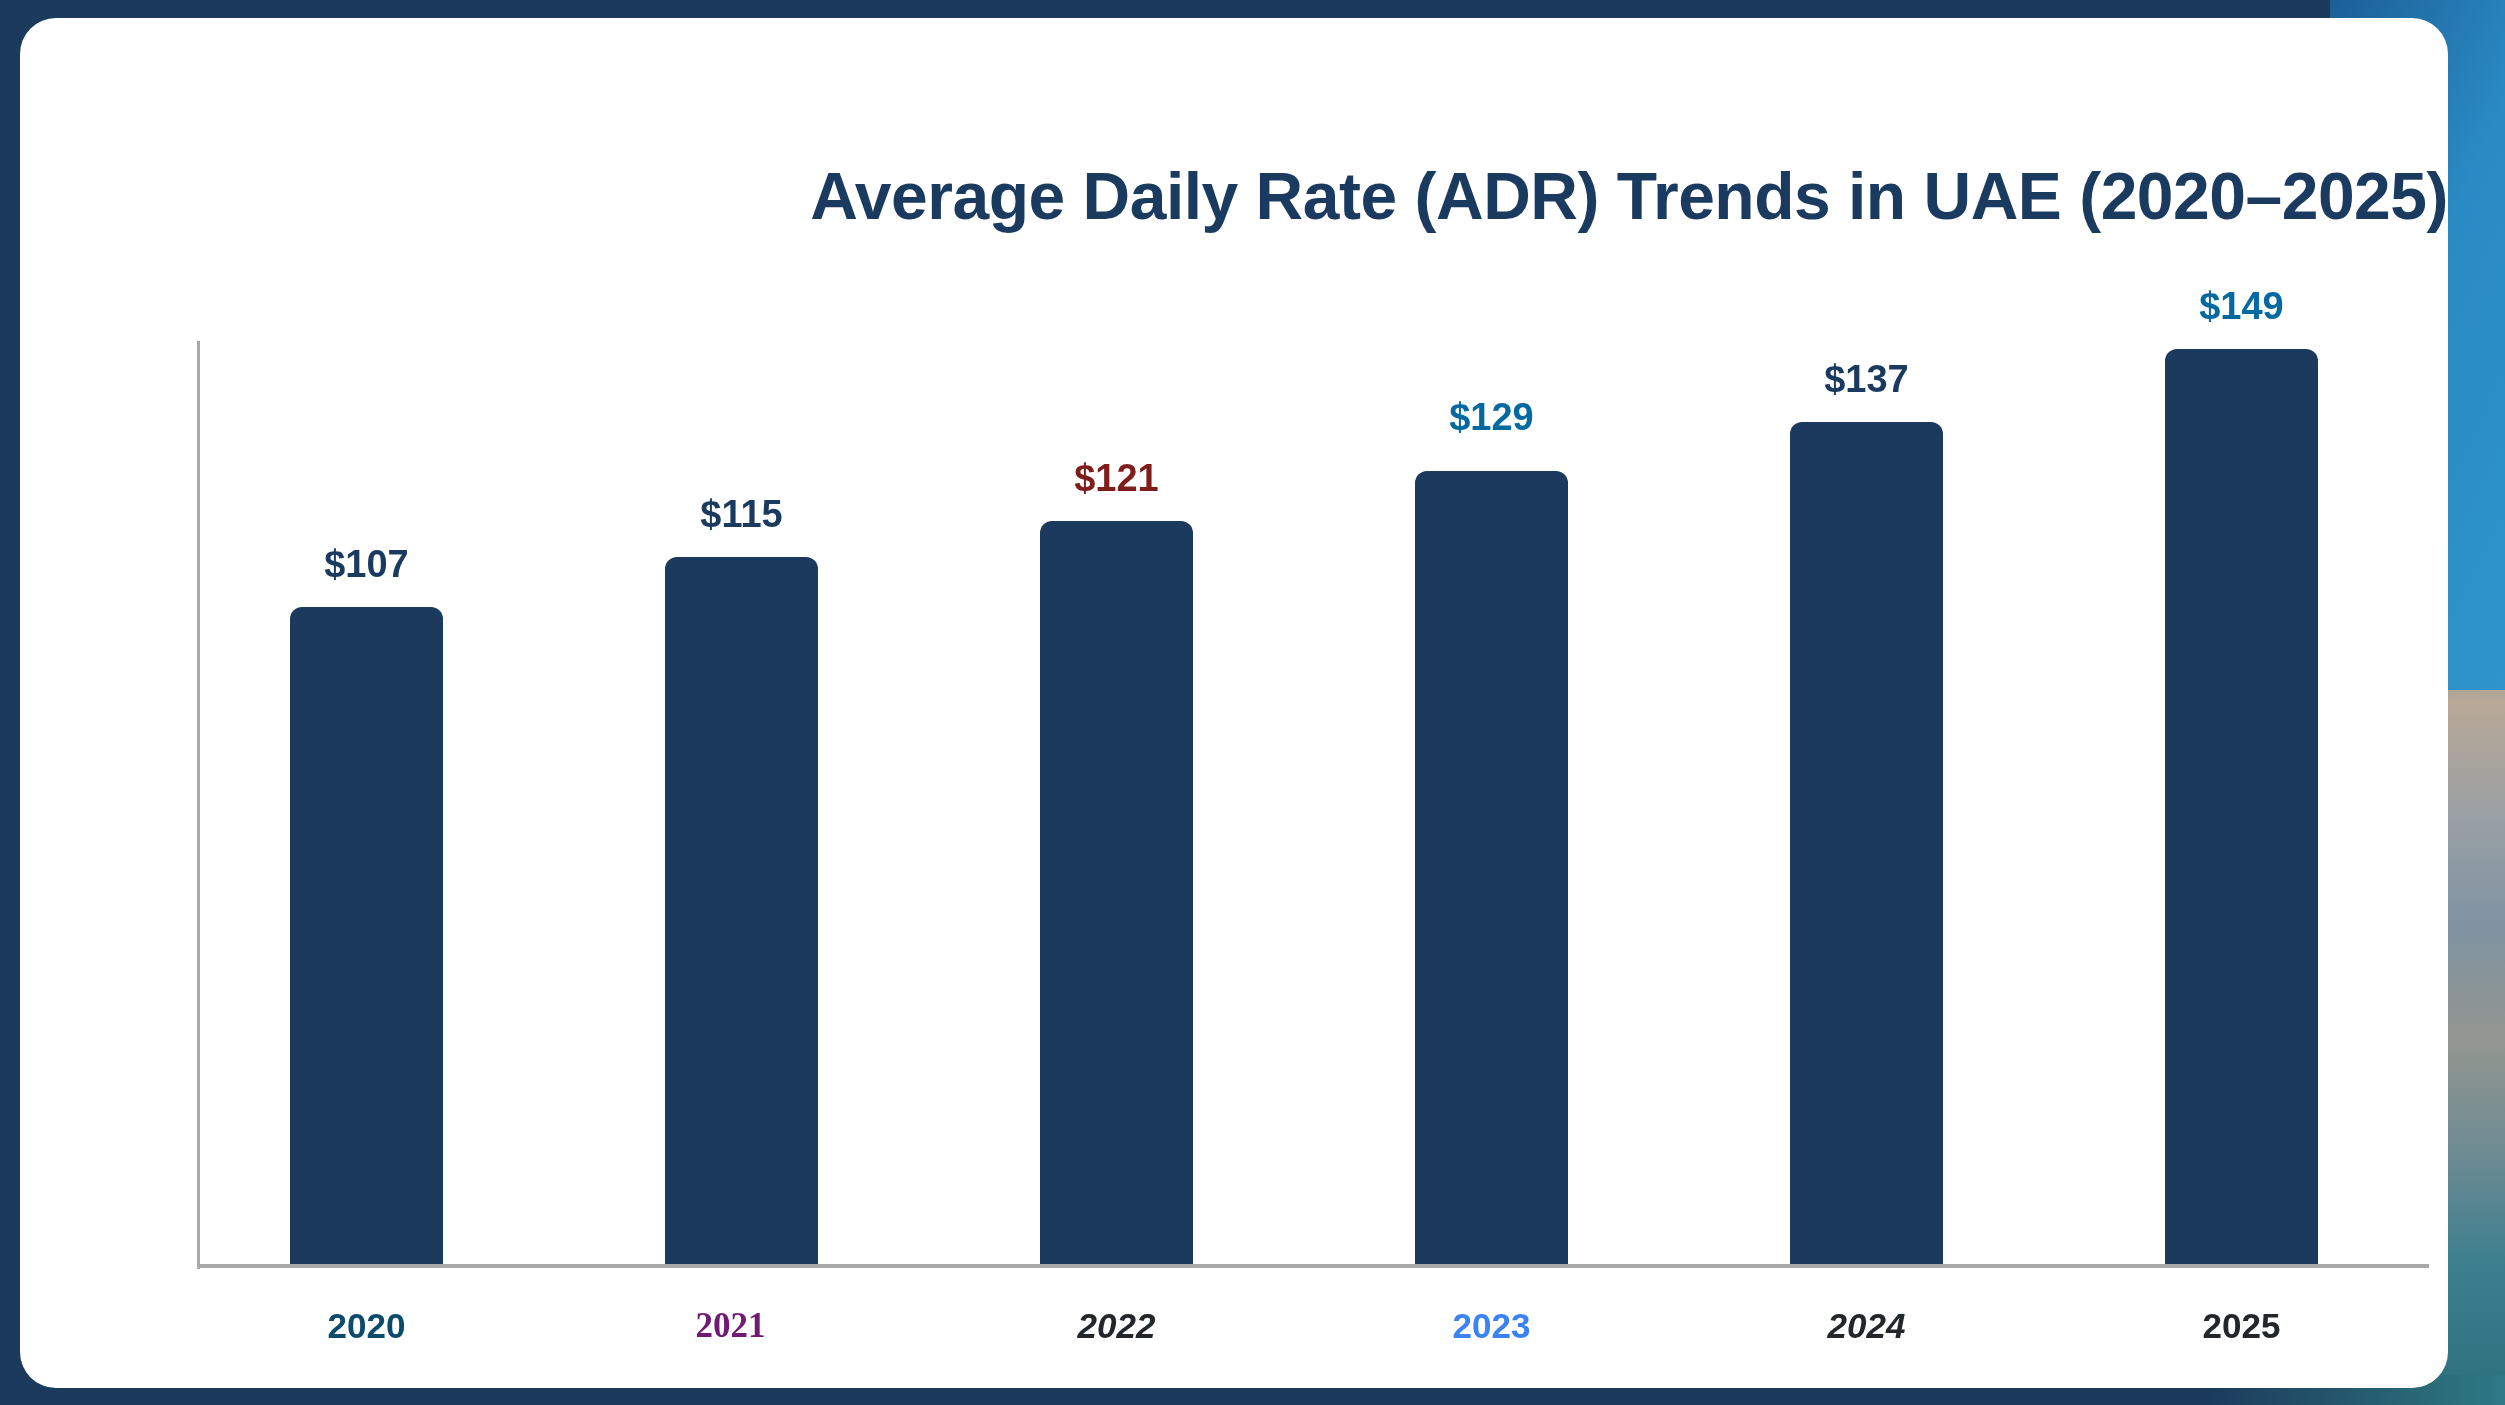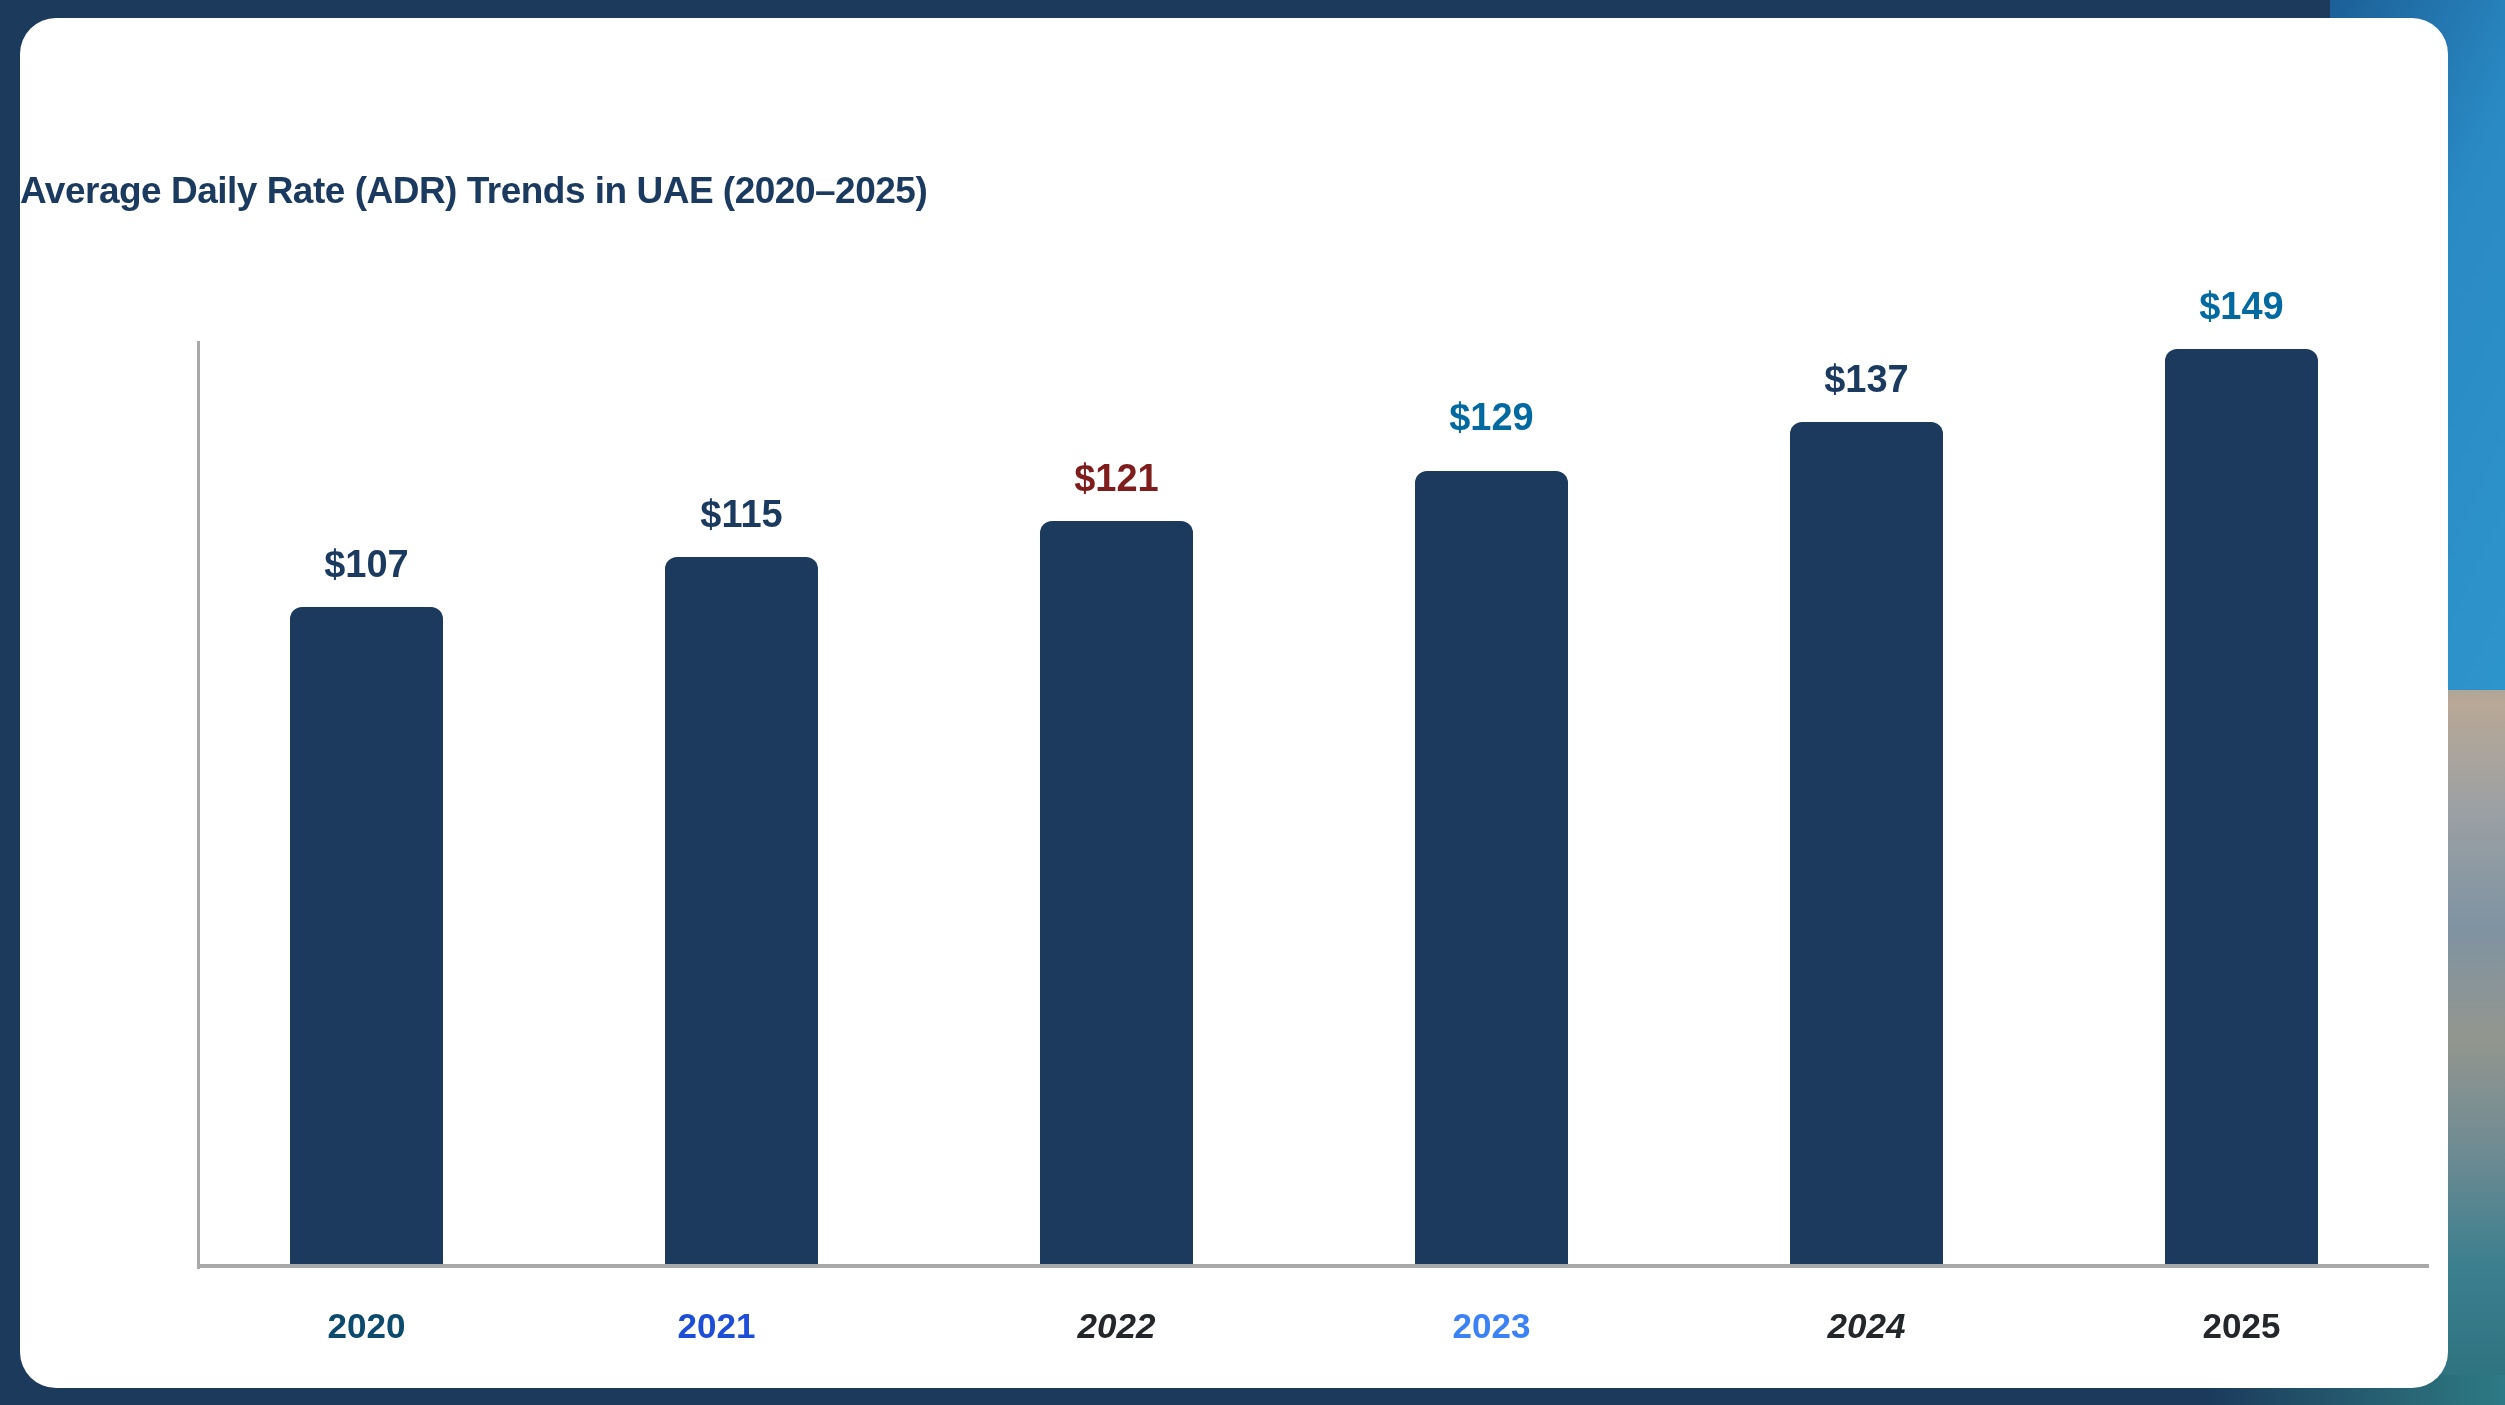--- a/index.html
+++ b/index.html
@@ -60,23 +60,23 @@
     left:20px; top:18px;
     width:2428px; height:1370px;
     background:#ffffff;
     border-radius:36px;
     z-index:5;
     overflow:hidden;
   }
 
   #chart-title {
     position:absolute;
-    left:0; right:0; top:152px;
-    text-align:left;
-    font-size:37px;
+    left:0; right:0; top:140px;
+    text-align:right;
+    font-size:66px;
     font-weight:bold;
     letter-spacing:-0.5px;
     color:#1b3a5f;
     white-space:nowrap;
   }
 
   
   #plot {
     position:absolute;
     left:0; top:0;
@@ -142,21 +142,21 @@
         <div class="bar-value" style="left: 980px; width: 233px; top: 439px; color: #7f1d1d;">$121</div>
         <div class="bar" style="left: 1395px; width: 153px; height: 793px; bottom: 124px; background: rgb(28, 58, 94);"></div>
         <div class="bar-value" style="left: 1355px; width: 233px; top: 378px; color: #0369a1;">$129</div>
         <div class="bar" style="left: 1770px; width: 153px; height: 842px; bottom: 124px; background: rgb(28, 58, 94);"></div>
         <div class="bar-value" style="left: 1730px; width: 233px; top: 340px; color: rgb(27, 58, 95);">$137</div>
         <div class="bar" style="left: 2145px; width: 153px; height: 915px; bottom: 124px; background: rgb(28, 58, 94);"></div>
         <div class="bar-value" style="left: 2105px; width: 233px; top: 267px; color: #0369a1;">$149</div>
       </div>
     <div id="ticks-layer">
         <div class="tick-label" style="left: 210px; width: 273px; color: #0c4a6e;">2020</div>
-        <div class="tick-label" style="left: 560px; width: 273px; color: #1d4ed8;">2021</div>
+        <div class="tick-label" style="left: 574px; width: 273px; color: #701a75; font-family: Liberation Serif, serif;">2021</div>
         <div class="tick-label" style="left: 960px; width: 273px; color: rgb(35, 39, 43); font-style: italic;">2022</div>
         <div class="tick-label" style="left: 1335px; width: 273px; color: #3b82f6;">2023</div>
         <div class="tick-label" style="left: 1710px; width: 273px; color: rgb(35, 39, 43); font-style: italic;">2024</div>
         <div class="tick-label" style="left: 2085px; width: 273px; color: rgb(35, 39, 43);">2025</div>
       </div>
   </div>
 
 </div>
 
 </body></html>

